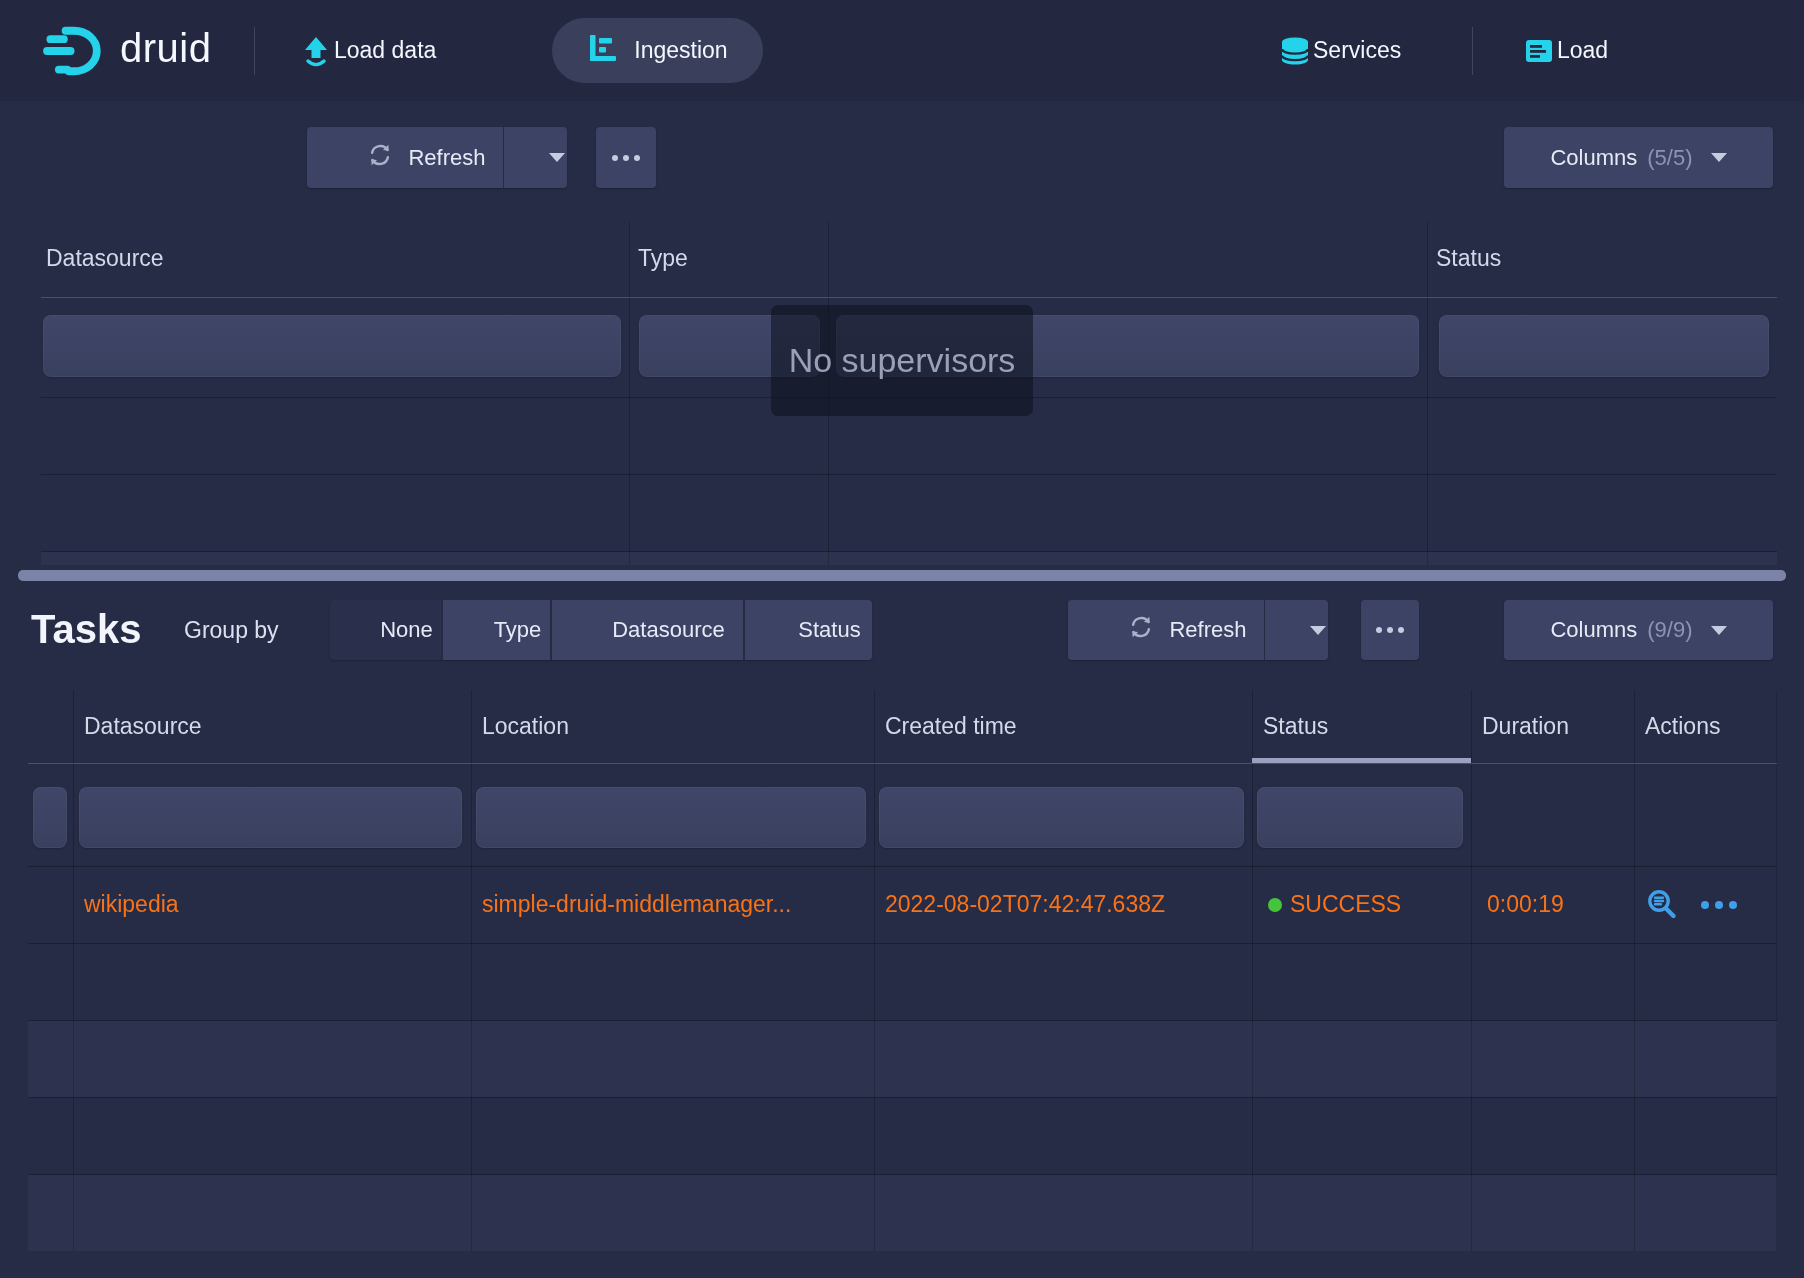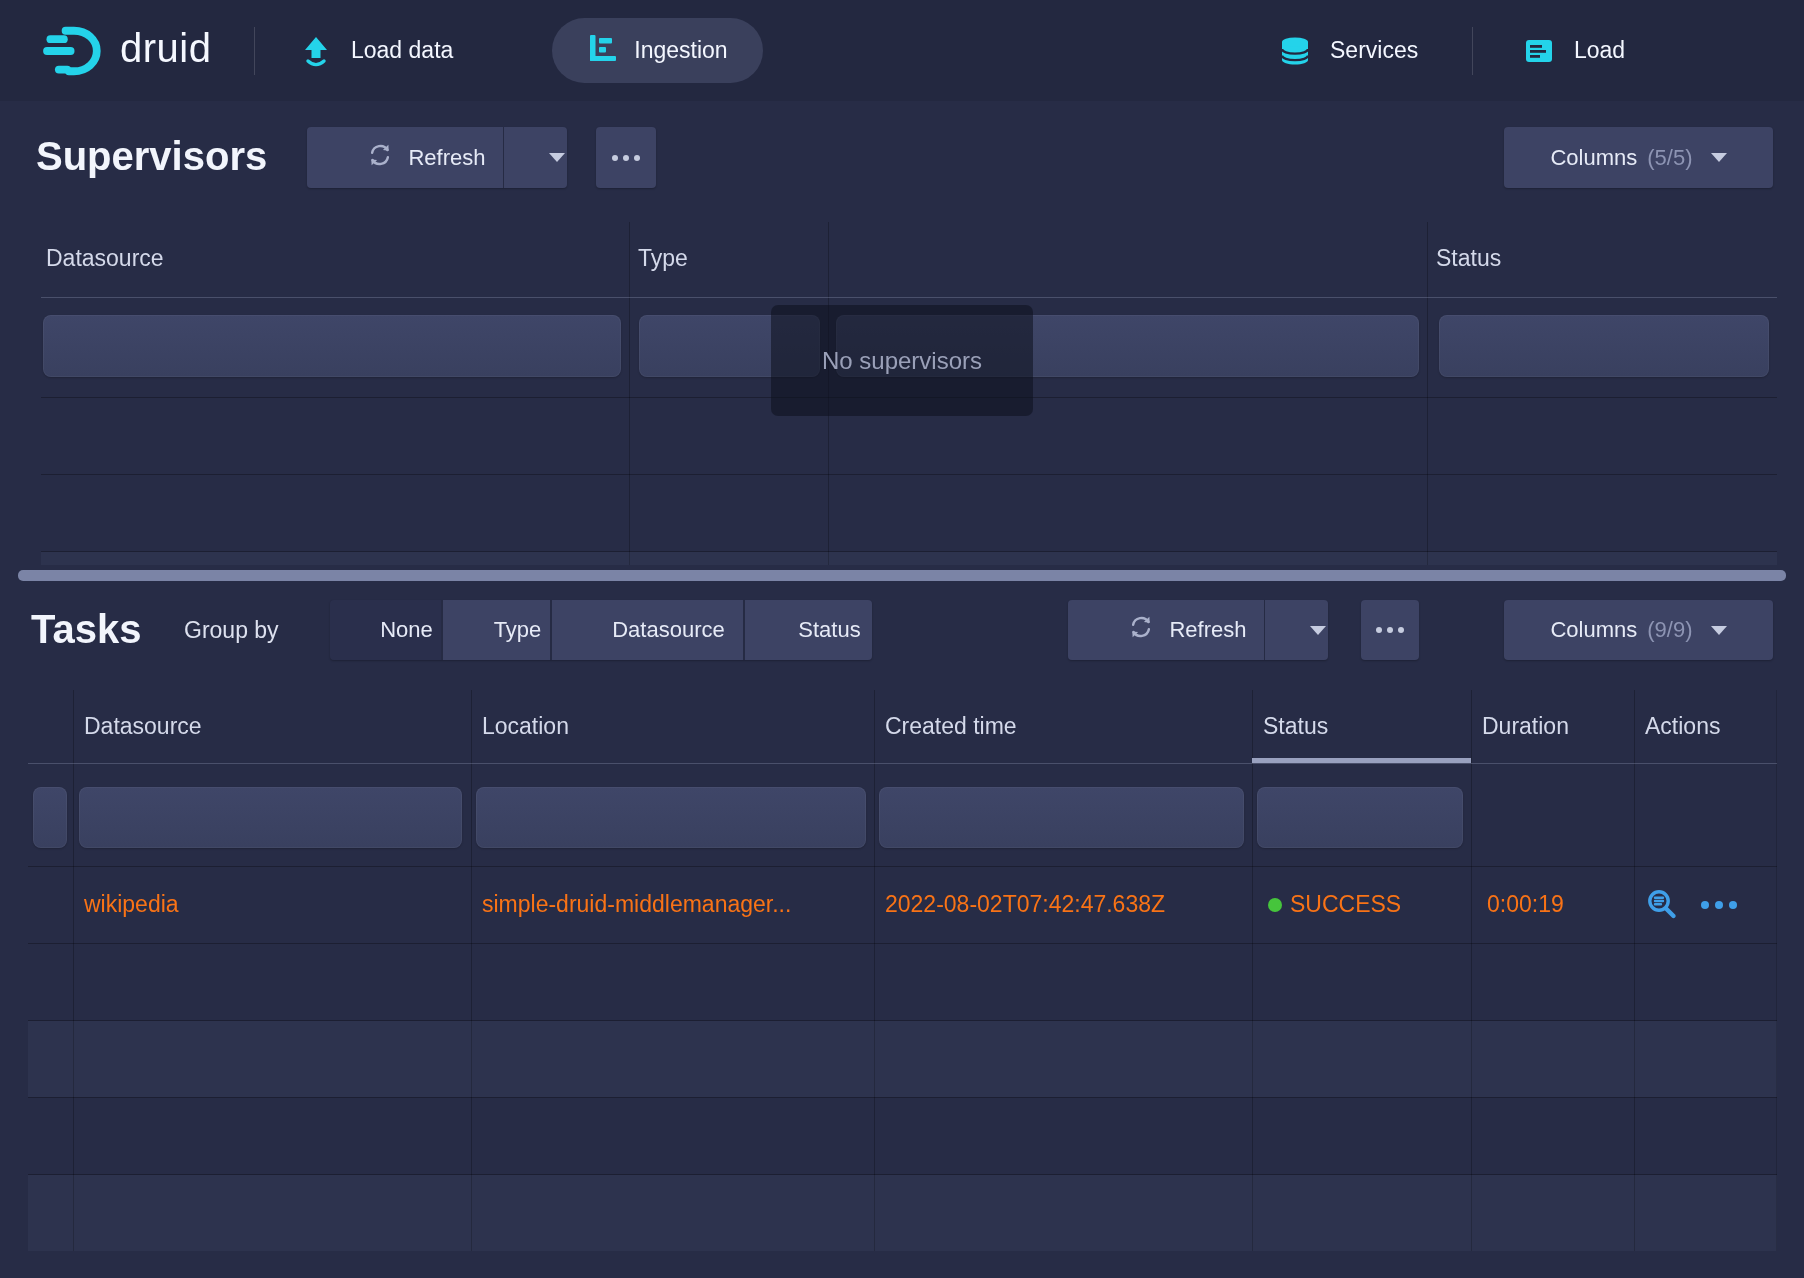--- a/index.html
+++ b/index.html
@@ -2,21 +2,21 @@
 <html><head>
 <meta charset="utf-8">
 <style>
   html,body{margin:0;padding:0;background:#272c46;}
   #app{position:relative;width:1804px;height:1278px;overflow:hidden;
        background:#272c46;font-family:"Liberation Sans","DejaVu Sans",sans-serif;
        color:#e9ecf7;-webkit-font-smoothing:antialiased;}
   
   #navbar{position:absolute;left:0;top:0;width:1804px;height:101px;background:#232840;}
   .nav-sep{position:absolute;top:27px;width:1px;height:48px;background:rgba(255,255,255,0.14);}
-  .nav-item{position:absolute;top:0;height:101px;display:flex;align-items:center;gap:19px;
+  .nav-item{position:absolute;top:0;height:101px;display:flex;align-items:center;gap:2px;
             font-size:23px;color:#f4f7ff;cursor:pointer;}
   .nav-item .ic{display:flex;align-items:center;}
   #nav-pill{position:absolute;left:552px;top:18px;height:65px;width:211px;border-radius:33px;
             background:rgba(140,150,192,0.22);display:flex;align-items:center;justify-content:center;
             gap:15px;font-size:23px;color:#f4f7ff;cursor:pointer;}
   #logo-mark{position:absolute;left:38px;top:24px;cursor:pointer;}
   #logo-text{position:absolute;left:120px;top:26px;font-size:40px;color:#f5f8ff;letter-spacing:0.5px;cursor:pointer;}
   
   .btn{background:#3d4364;border:none;border-radius:4px;color:#e6eaf6;font-size:22px;
        font-family:inherit;display:flex;align-items:center;justify-content:center;
@@ -39,21 +39,21 @@
   .hb{position:absolute;height:1px;left:0;background:rgba(0,0,0,0.28);}
   .hb.light{background:rgba(165,175,205,0.28);}
   .stripe{position:absolute;left:0;background:rgba(125,137,183,0.08);}
   .filter{position:absolute;height:62px;border:none;outline:none;border-radius:8px;
           background:linear-gradient(#3f4668,#39405f);
           box-shadow:inset 0 0 0 1px rgba(255,255,255,0.045),0 1px 2px rgba(0,0,0,0.2);
           color:#e9ecf7;font-size:22px;padding:0 14px;box-sizing:border-box;}
   .cell{position:absolute;height:77px;line-height:77px;font-size:23px;color:#f97316;white-space:nowrap;}
   #no-sup-overlay{position:absolute;left:771px;top:305px;width:262px;height:111px;border-radius:7px;
           background:rgba(13,17,30,0.55);display:flex;align-items:center;justify-content:center;
-          font-size:24px;color:#9aa0b8;}
+          font-size:34px;color:#9aa0b8;}
   #sup-scrollbar{position:absolute;left:18px;top:570px;width:1768px;height:11px;border-radius:5px;
           background:#7b84a6;cursor:pointer;}
   .sort-underline{position:absolute;height:5px;background:#99a1bf;}
   .status-dot{width:14px;height:14px;border-radius:50%;display:inline-block;}
   .act-dots{display:flex;gap:6px;align-items:center;}
   .act-dots i{width:8px;height:8px;border-radius:50%;background:#3f9fe8;}
 </style>
 </head>
 <body>
 
@@ -115,21 +115,20 @@
           <rect x="3" y="5" width="26" height="22" rx="3" fill="#24d3ea"></rect>
           <rect x="7" y="10" width="12" height="2.8" fill="#232840"></rect>
           <rect x="7" y="15" width="16" height="2.8" fill="#232840"></rect>
           <rect x="7" y="20" width="10" height="2.8" fill="#232840"></rect>
         </svg>
       </span>
       <span>Load</span>
     </div>
   </header>
 
-  <div class="page-title" style="left:36px;top:134px">Supervisors</div>
 
   <div class="btn-group" style="left:307px;top:127px;height:61px">
     <button class="btn" style="width:196px;gap:14px">
       <span>
         <svg width="28" height="28" viewBox="0 0 32 32" fill="none">
           <path d="M7 13.5a9.6 9.6 0 0 1 17.6-3.2" stroke="#aab1cb" stroke-width="2.8" stroke-linecap="round"></path>
           <path d="M25.6 4.2 25.9 11l-6.6-.6z" fill="#aab1cb"></path>
           <path d="M25 18.5a9.6 9.6 0 0 1-17.6 3.2" stroke="#aab1cb" stroke-width="2.8" stroke-linecap="round"></path>
           <path d="M6.4 27.8 6.1 21l6.6.6z" fill="#aab1cb"></path>
         </svg>

